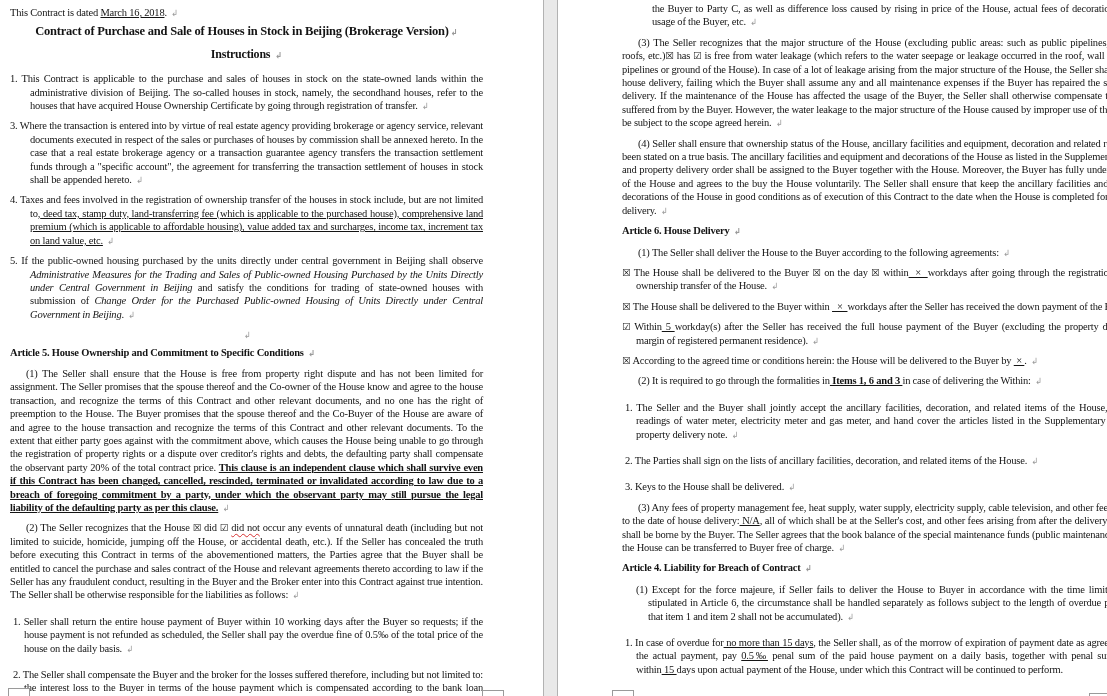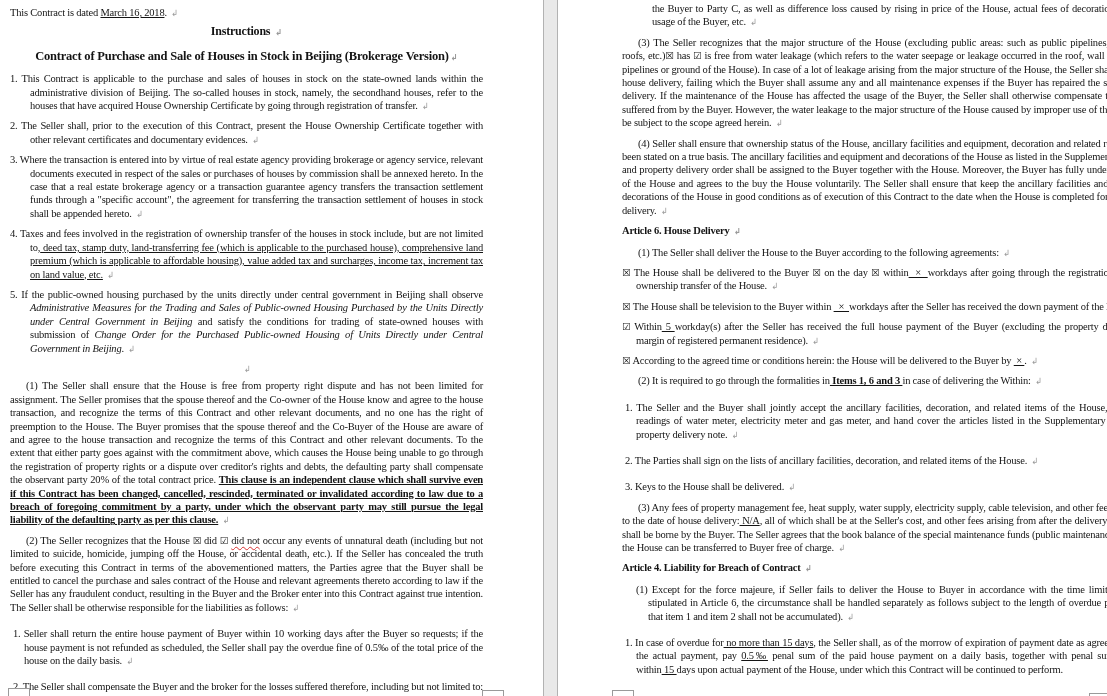--- a/index.html
+++ b/index.html
@@ -53,42 +53,42 @@
   #corner-l2 { left:482px;  top:690px; }
   #corner-r1 { left:612px;  top:690px; }
   #corner-r2 { left:1089px; top:693px; }
 </style>
 </head>
 <body>
 
 <div id="doc-canvas">
   <div class="page" id="page-left">
       <p class="para k-date"><span>This Contract is dated </span><span class="r-u">March 16, 2018</span><span>. </span><span class="pmark">↲</span></p>
+      <p class="para k-title"><span>Contract of Purchase and Sale of Houses in Stock in Beijing (Brokerage Version)</span><span class="pmark">↲</span></p>
       <p class="para k-subtitle"><span>Instructions </span><span class="pmark">↲</span></p>
-      <p class="para k-title"><span>Contract of Purchase and Sale of Houses in Stock in Beijing (Brokerage Version)</span><span class="pmark">↲</span></p>
       <p class="para k-list"><span>1. This Contract is applicable to the purchase and sales of houses in stock on the state-owned lands within the administrative division of Beijing. The so-called houses in stock, namely, the secondhand houses, refer to the houses that have acquired House Ownership Certificate by going through registration of transfer. </span><span class="pmark">↲</span></p>
-      <p class="para k-list"><span>2. The Seller shall, prior to the execution of this Contract, present the House Ownership Certificate together with other relevant certificates and documentary evidences. </span><span class="pmark">↲</span></p>
       <p class="para k-list"><span>3. Where the transaction is entered into by virtue of real estate agency providing brokerage or agency service, relevant documents executed in respect of the sales or purchases of houses by commission shall be annexed hereto. In the case that a real estate brokerage agency or a transaction guarantee agency transfers the transaction settlement funds through a "specific account", the agreement for transferring the transaction settlement of houses in stock shall be appended hereto. </span><span class="pmark">↲</span></p>
       <p class="para k-list"><span>4. Taxes and fees involved in the registration of ownership transfer of the houses in stock include, but are not limited to,</span><span class="r-u"> deed tax, stamp duty, land-transferring fee (which is applicable to the purchased house), comprehensive land premium (which is applicable to affordable housing), value added tax and surcharges, income tax, increment tax on land value, etc.</span><span> </span><span class="pmark">↲</span></p>
       <p class="para k-list"><span>5. If the public-owned housing purchased by the units directly under central government in Beijing shall observe </span><span class="r-i">Administrative Measures for the Trading and Sales of Public-owned Housing Purchased by the Units Directly under Central Government in Beijing</span><span> and satisfy the conditions for trading of state-owned houses with submission of </span><span class="r-i">Change Order for the Purchased Public-owned Housing of Units Directly under Central Government in Beijing</span><span>. </span><span class="pmark">↲</span></p>
       <p class="para k-spacer"><span class="pmark">↲</span></p>
+      <p class="para k-heading"><span>Article 5. House Ownership and Commitment to Specific Conditions </span><span class="pmark">↲</span></p>
       <p class="para k-body"><span>(1) The Seller shall ensure that the House is free from property right dispute and has not been limited for assignment. The Seller promises that the spouse thereof and the Co-owner of the House know and agree to the house transaction, and recognize the terms of this Contract and other relevant documents, and no one has the right of preemption to the House. The Buyer promises that the spouse thereof and the Co-Buyer of the House are aware of and agree to the house transaction and recognize the terms of this Contract and other relevant documents. To the extent that either party goes against with the commitment above, which causes the House being unable to go through the registration of property rights or a dispute over creditor's rights and debts, the defaulting party shall compensate the observant party 20% of the total contract price. </span><span class="r-bu">This clause is an independent clause which shall survive even if this Contract has been changed, cancelled, rescinded, terminated or invalidated according to law due to a breach of foregoing commitment by a party, under which the observant party may still pursue the legal liability of the defaulting party as per this clause.</span><span> </span><span class="pmark">↲</span></p>
       <p class="para k-body"><span>(2) The Seller recognizes that the House </span><span class="r-cb">☒</span><span> did </span><span class="r-cb">☑</span><span> </span><span class="r-wavy">did not</span><span> occur any events of unnatural death (including but not limited to suicide, homicide, jumping off the House, or accidental death, etc.). If the Seller has concealed the truth before executing this Contract in terms of the abovementioned matters, the Parties agree that the Buyer shall be entitled to cancel the purchase and sales contract of the House and relevant agreements thereto according to law if the Seller has any fraudulent conduct, resulting in the Buyer and the Broker enter into this Contract against true intention. The Seller shall be otherwise responsible for the liabilities as follows: </span><span class="pmark">↲</span></p>
       <p class="para k-sub"><span>1. Seller shall return the entire house payment of Buyer within 10 working days after the Buyer so requests; if the house payment is not refunded as scheduled, the Seller shall pay the overdue fine of 0.5‰ of the total price of the house on the daily basis. </span><span class="pmark">↲</span></p>
       <p class="para k-sub"><span>2. The Seller shall compensate the Buyer and the broker for the losses suffered therefore, including but not limited to: the interest loss to the Buyer in terms of the house payment which is compensated according to the bank loan interest rate for the same period, and taxes and fees and bank charges and other actual expenditure paid for compensating the Buyer for the House, and any and all fees paid by</span></p>
     </div>
   <div id="page-gutter"></div>
   <div class="page" id="page-right">
       <p class="para k-cont"><span>the Buyer to Party C, as well as difference loss caused by rising in price of the House, actual fees of decoration, property and usage of the Buyer, etc. </span><span class="pmark">↲</span></p>
       <p class="para k-body"><span>(3) The Seller recognizes that the major structure of the House (excluding public areas: such as public pipelines, external walls, roofs, etc.)</span><span class="r-cb">☒</span><span> has </span><span class="r-cb">☑</span><span> is free from water leakage (which refers to the water seepage or leakage occurred in the roof, wall surface, internal pipelines or ground of the House). In case of a lot of leakage arising from the major structure of the House, the Seller shall repair prior to house delivery, failing which the Buyer shall assume any and all maintenance expenses if the Buyer has repaired the same after house delivery. If the maintenance of the House has affected the usage of the Buyer, the Seller shall otherwise compensate the actual losses suffered from by the Buyer. However, the water leakage to the major structure of the House caused by improper use of the Buyer will not be subject to the scope agreed herein. </span><span class="pmark">↲</span></p>
       <p class="para k-body"><span>(4) Seller shall ensure that ownership status of the House, ancillary facilities and equipment, decoration and related relationship have been stated on a true basis. The ancillary facilities and equipment and decorations of the House as listed in the Supplementary Agreement and property delivery order shall be assigned to the Buyer together with the House. Moreover, the Buyer has fully understood the status of the House and agrees to the buy the House voluntarily. The Seller shall ensure that keep the ancillary facilities and equipment and decorations of the House in good conditions as of execution of this Contract to the date when the House is completed for acceptance and delivery. </span><span class="pmark">↲</span></p>
       <p class="para k-heading"><span>Article 6. House Delivery </span><span class="pmark">↲</span></p>
       <p class="para k-body"><span>(1) The Seller shall deliver the House to the Buyer according to the following agreements: </span><span class="pmark">↲</span></p>
       <p class="para k-check"><span class="r-cb">☒</span><span> The House shall be delivered to the Buyer </span><span class="r-cb">☒</span><span> on the day </span><span class="r-cb">☒</span><span> within</span><span class="r-u">&nbsp;&nbsp;×&nbsp;&nbsp;</span><span>workdays after going through the registration formalities of ownership transfer of the House. </span><span class="pmark">↲</span></p>
-      <p class="para k-check"><span class="r-cb">☒</span><span> The House shall be television to the Buyer within </span><span class="r-u">&nbsp;&nbsp;×&nbsp;&nbsp;</span><span>workdays after the Seller has received the down payment of the Buyer. </span><span class="pmark">↲</span></p>
+      <p class="para k-check"><span class="r-cb">☒</span><span> The House shall be delivered to the Buyer within </span><span class="r-u">&nbsp;&nbsp;×&nbsp;&nbsp;</span><span>workdays after the Seller has received the down payment of the Buyer. </span><span class="pmark">↲</span></p>
       <p class="para k-check"><span class="r-cb">☑</span><span> Within</span><span class="r-u">&nbsp;5&nbsp;</span><span>workday(s) after the Seller has received the full house payment of the Buyer (excluding the property deliver unnatural margin of registered permanent residence). </span><span class="pmark">↲</span></p>
       <p class="para k-check"><span class="r-cb">☒</span><span> According to the agreed time or conditions herein: the House will be delivered to the Buyer by </span><span class="r-u">&nbsp;×&nbsp;</span><span>. </span><span class="pmark">↲</span></p>
       <p class="para k-body"><span>(2) It is required to go through the formalities in</span><span class="r-bu"> Items 1, 6 and 3 </span><span>in case of delivering the Within: </span><span class="pmark">↲</span></p>
       <p class="para k-sub"><span>1. The Seller and the Buyer shall jointly accept the ancillary facilities, decoration, and related items of the House, and record the readings of water meter, electricity meter and gas meter, and hand cover the articles listed in the Supplementary Agreement and property delivery note. </span><span class="pmark">↲</span></p>
       <p class="para k-sub"><span>2. The Parties shall sign on the lists of ancillary facilities, decoration, and related items of the House. </span><span class="pmark">↲</span></p>
       <p class="para k-sub"><span>3. Keys to the House shall be delivered. </span><span class="pmark">↲</span></p>
       <p class="para k-body"><span>(3) Any fees of property management fee, heat supply, water supply, electricity supply, cable television, and other fees, incurred prior to the date of house delivery:</span><span class="r-u"> N/A</span><span>, all of which shall be at the Seller's cost, and other fees arising from after the delivery date (inclusive) shall be borne by the Buyer. The Seller agrees that the book balance of the special maintenance funds (public maintenance fund) paid for the House can be transferred to Buyer free of charge. </span><span class="pmark">↲</span></p>
       <p class="para k-heading"><span>Article 4. Liability for Breach of Contract </span><span class="pmark">↲</span></p>
       <p class="para k-hang"><span>(1) Except for the force majeure, if Seller fails to deliver the House to Buyer in accordance with the time limit and conditions stipulated in Article 6, the circumstance shall be handled separately as follows subject to the length of overdue period (provided that item 1 and item 2 shall not be accumulated). </span><span class="pmark">↲</span></p>
       <p class="para k-sub"><span>1. In case of overdue for</span><span class="r-u"> no more than 15 days</span><span>, the Seller shall, as of the morrow of expiration of payment date as agreed in Article 6 to the actual payment, pay </span><span class="r-u">0.5‰</span><span> penal sum of the paid house payment on a daily basis, together with penal sum to the Buyer within</span><span class="r-u">&nbsp;15&nbsp;</span><span>days upon actual payment of the House, under which this Contract will be continued to perform. </span></p>

